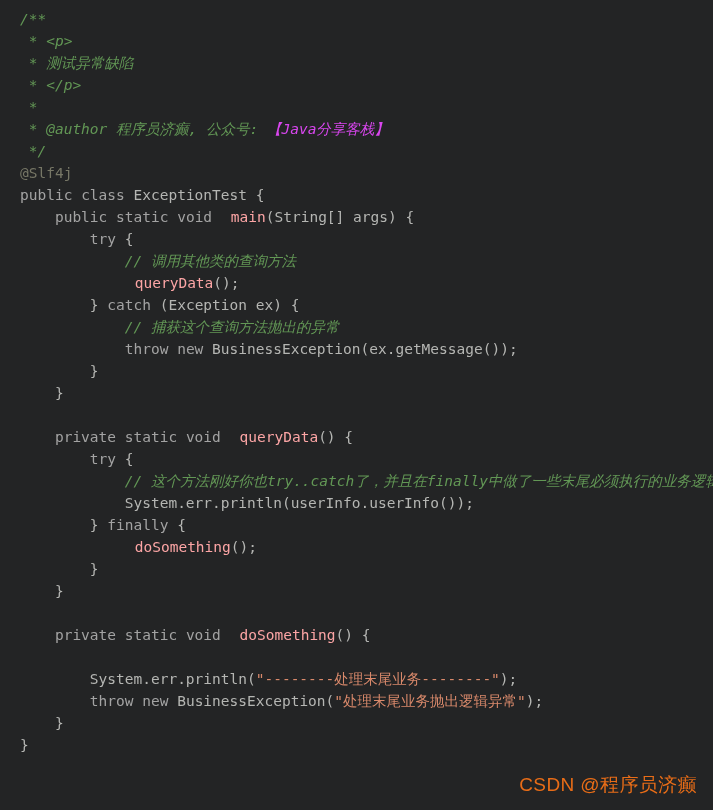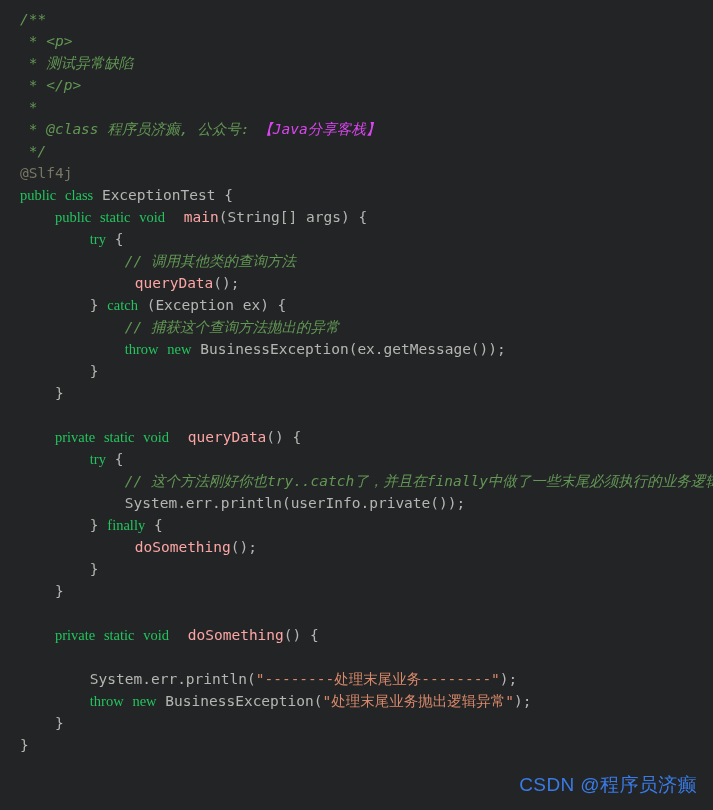--- a/index.html
+++ b/index.html
@@ -28,67 +28,67 @@
     white-space: pre;
     padding-left: 20px;
     letter-spacing: 0px;
   }
   .line span { white-space: pre; }
 
   
   .cmt      { color: #629755; font-style: italic; }
   .cmttag   { color: #d946ef; font-style: italic; }
   .anno     { color: #777766; }
-  .kw       { color: #22c55e; font-family: Liberation Serif, serif; }
+  .kw       { color: #a3a3a3; }
   .type     { color: #b5b6b3; }
   .cls      { color: #3d9c9c; }
   .field    { color: #9876aa; }
   .mth      { color: #fca5a5; margin-left: 10px; }
   .str      { color: #d9896b; }
   .plain    { color: #b5b6b3; }
 
   #watermark {
     position: absolute;
     right: 16px;
     bottom: 12px;
-    color: #3b82f6;
+    color: #f97316;
     font-family: "Liberation Sans", "DejaVu Sans", sans-serif;
     font-size: 19px;
     opacity: 0.92;
     letter-spacing: 0.4px;
   }
 </style>
 </head>
 <body>
 
 <div id="editor">
   <div id="code-lines">
       <div class="line"><span class="cmt">/**</span></div>
       <div class="line"><span class="cmt"> * &lt;p&gt;</span></div>
       <div class="line"><span class="cmt"> * 测试异常缺陷</span></div>
       <div class="line"><span class="cmt"> * &lt;/p&gt;</span></div>
       <div class="line"><span class="cmt"> *</span></div>
-      <div class="line"><span class="cmt"> * @class 程序员济癫, 公众号: </span><span class="cmttag">【Java分享客栈】</span></div>
+      <div class="line"><span class="cmt"> * @author 程序员济癫, 公众号: </span><span class="cmttag">【Java分享客栈】</span></div>
       <div class="line"><span class="cmt"> */</span></div>
       <div class="line"><span class="anno">@Slf4j</span></div>
       <div class="line"><span class="kw">public</span><span class="plain"> </span><span class="kw">class</span><span class="plain"> </span><span class="type">ExceptionTest</span><span class="plain"> {</span></div>
       <div class="line"><span class="plain">    </span><span class="kw">public</span><span class="plain"> </span><span class="kw">static</span><span class="plain"> </span><span class="kw">void</span><span class="plain"> </span><span class="mth">main</span><span class="plain">(</span><span class="type">String[] args</span><span class="plain">) {</span></div>
       <div class="line"><span class="plain">        </span><span class="kw">try</span><span class="plain"> {</span></div>
       <div class="line"><span class="plain">            </span><span class="cmt">// 调用其他类的查询方法</span></div>
       <div class="line"><span class="plain">            </span><span class="mth">queryData</span><span class="plain">();</span></div>
       <div class="line"><span class="plain">        </span><span class="plain">} </span><span class="kw">catch</span><span class="plain"> (</span><span class="type">Exception ex</span><span class="plain">) {</span></div>
       <div class="line"><span class="plain">            </span><span class="cmt">// 捕获这个查询方法抛出的异常</span></div>
       <div class="line"><span class="plain">            </span><span class="kw">throw</span><span class="plain"> </span><span class="kw">new</span><span class="plain"> </span><span class="type">BusinessException</span><span class="plain">(ex.getMessage());</span></div>
       <div class="line"><span class="plain">        </span><span class="plain">}</span></div>
       <div class="line"><span class="plain">    </span><span class="plain">}</span></div>
       <div class="line">&nbsp;</div>
       <div class="line"><span class="plain">    </span><span class="kw">private</span><span class="plain"> </span><span class="kw">static</span><span class="plain"> </span><span class="kw">void</span><span class="plain"> </span><span class="mth">queryData</span><span class="plain">() {</span></div>
       <div class="line"><span class="plain">        </span><span class="kw">try</span><span class="plain"> {</span></div>
       <div class="line"><span class="plain">            </span><span class="cmt">// 这个方法刚好你也try..catch了，并且在finally中做了一些末尾必须执行的业务逻辑处理。</span></div>
-      <div class="line"><span class="plain">            </span><span class="plain">System.err.println(userInfo.private());</span></div>
+      <div class="line"><span class="plain">            </span><span class="plain">System.err.println(userInfo.userInfo());</span></div>
       <div class="line"><span class="plain">        </span><span class="plain">} </span><span class="kw">finally</span><span class="plain"> {</span></div>
       <div class="line"><span class="plain">            </span><span class="mth">doSomething</span><span class="plain">();</span></div>
       <div class="line"><span class="plain">        </span><span class="plain">}</span></div>
       <div class="line"><span class="plain">    </span><span class="plain">}</span></div>
       <div class="line">&nbsp;</div>
       <div class="line"><span class="plain">    </span><span class="kw">private</span><span class="plain"> </span><span class="kw">static</span><span class="plain"> </span><span class="kw">void</span><span class="plain"> </span><span class="mth">doSomething</span><span class="plain">() {</span></div>
       <div class="line"><span class="plain">        </span></div>
       <div class="line"><span class="plain">        </span><span class="plain">System.err.println(</span><span class="str">"--------处理末尾业务--------"</span><span class="plain">);</span></div>
       <div class="line"><span class="plain">        </span><span class="kw">throw</span><span class="plain"> </span><span class="kw">new</span><span class="plain"> </span><span class="type">BusinessException</span><span class="plain">(</span><span class="str">"处理末尾业务抛出逻辑异常"</span><span class="plain">);</span></div>
       <div class="line"><span class="plain">    </span><span class="plain">}</span></div>

